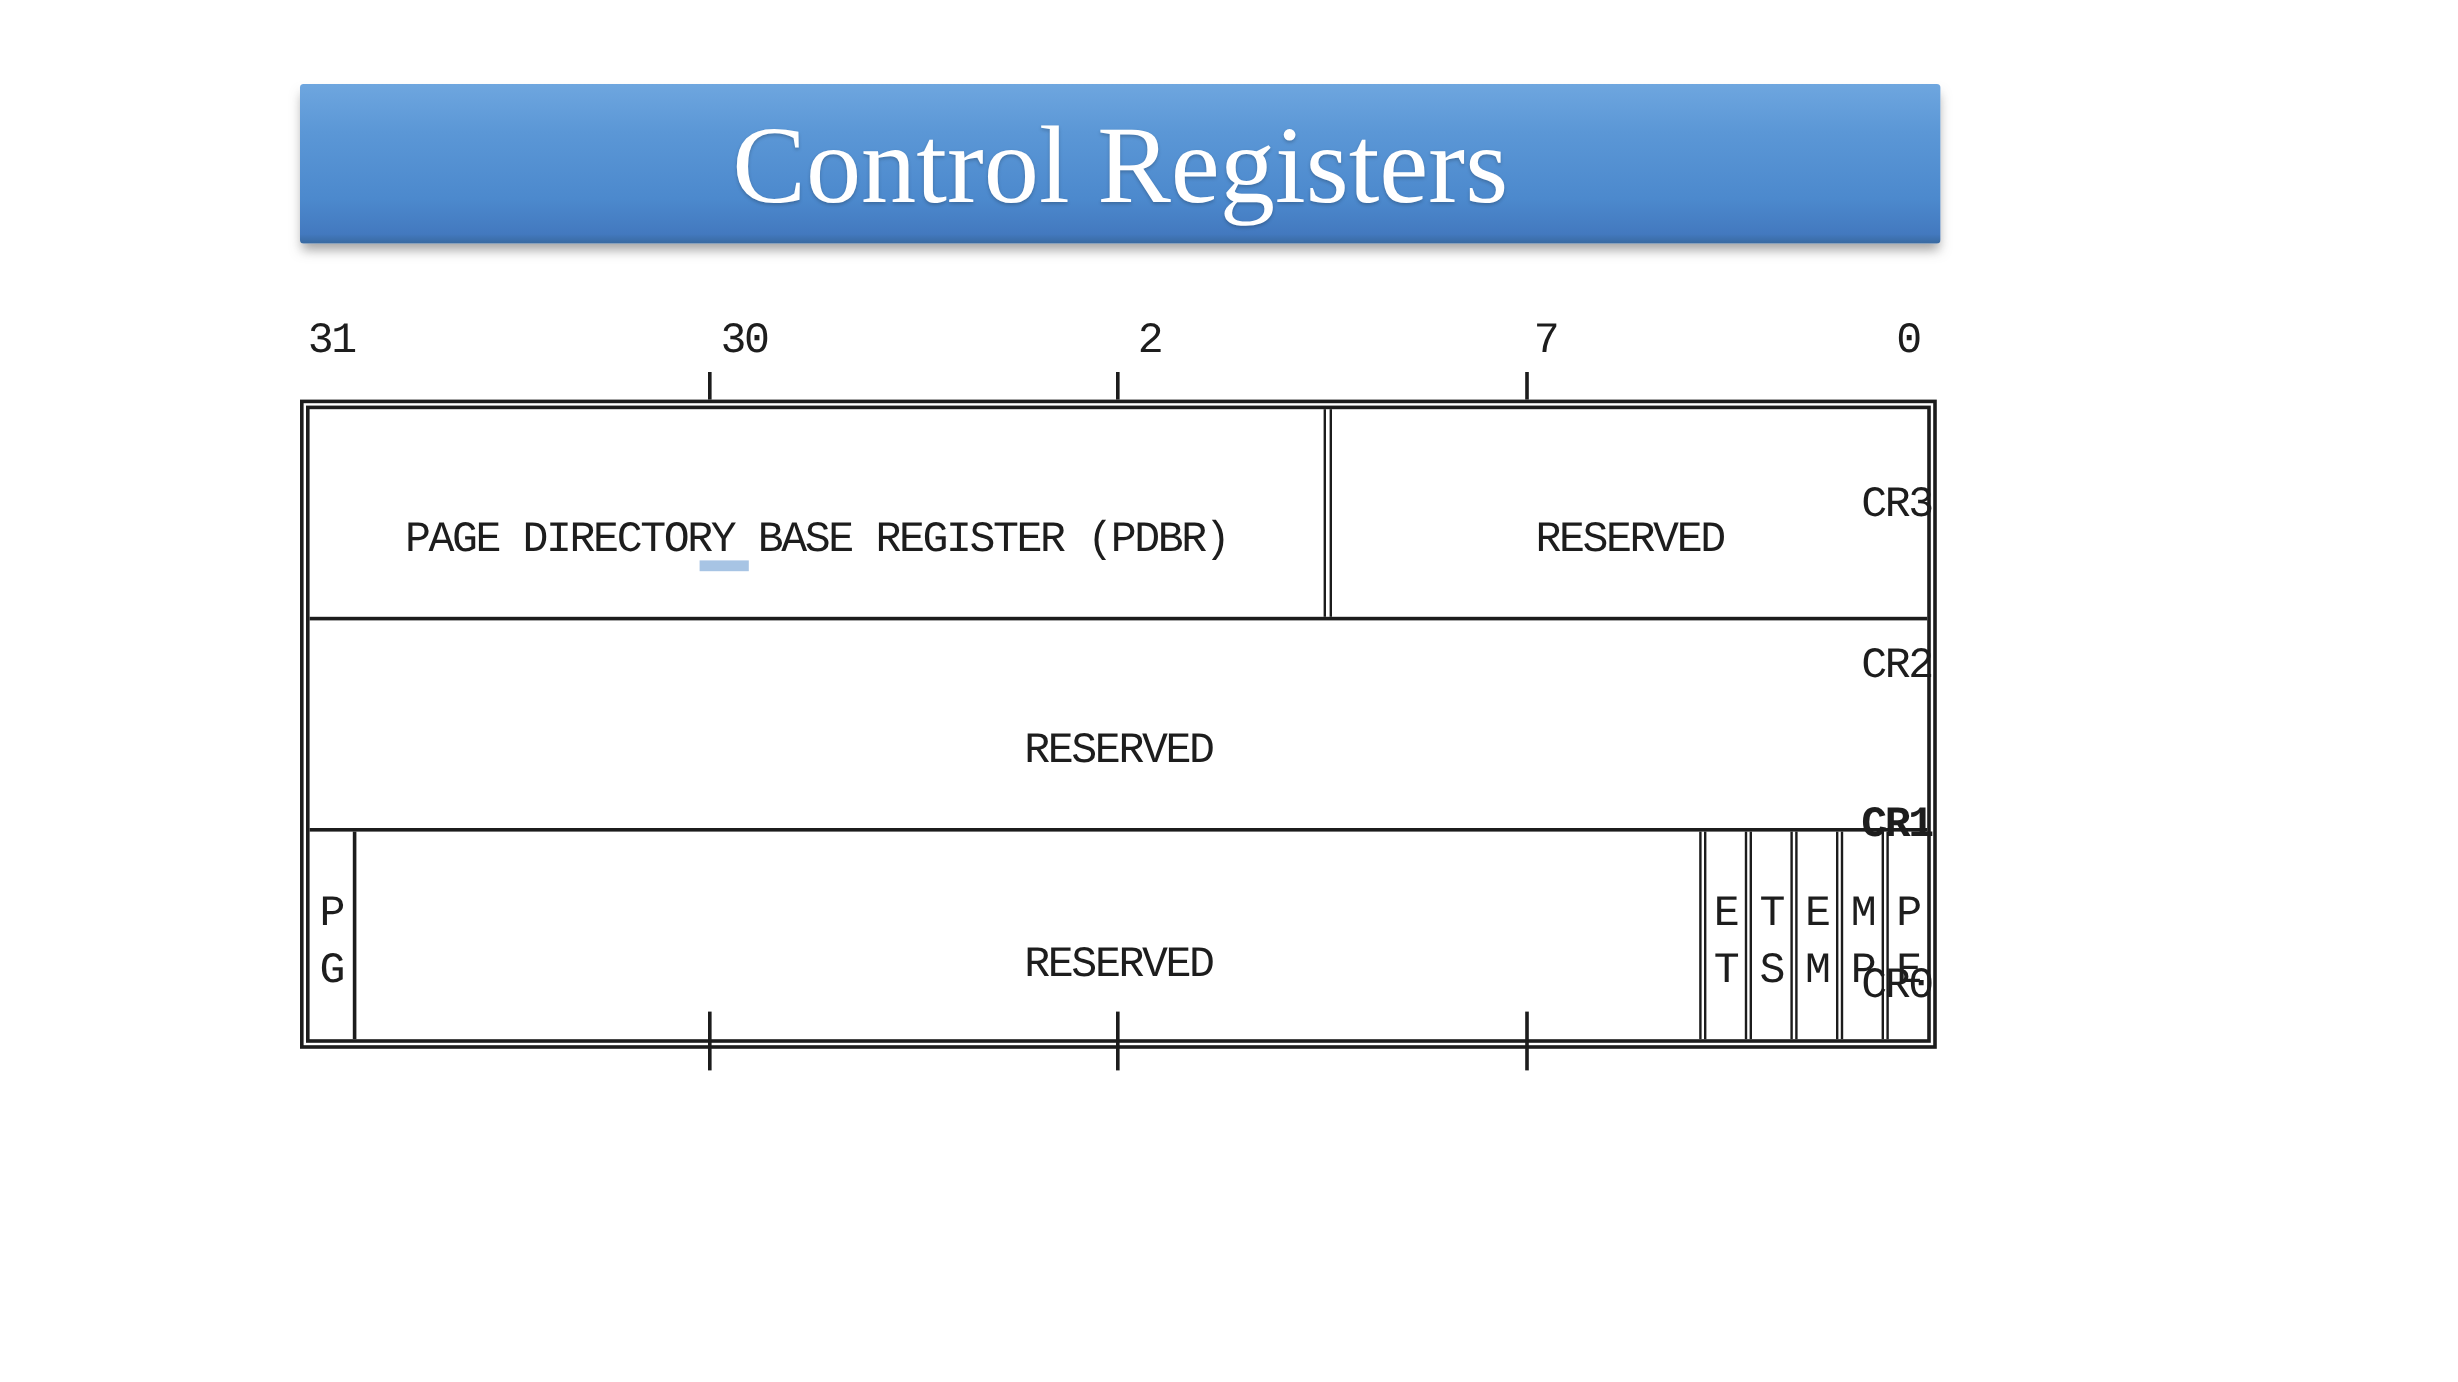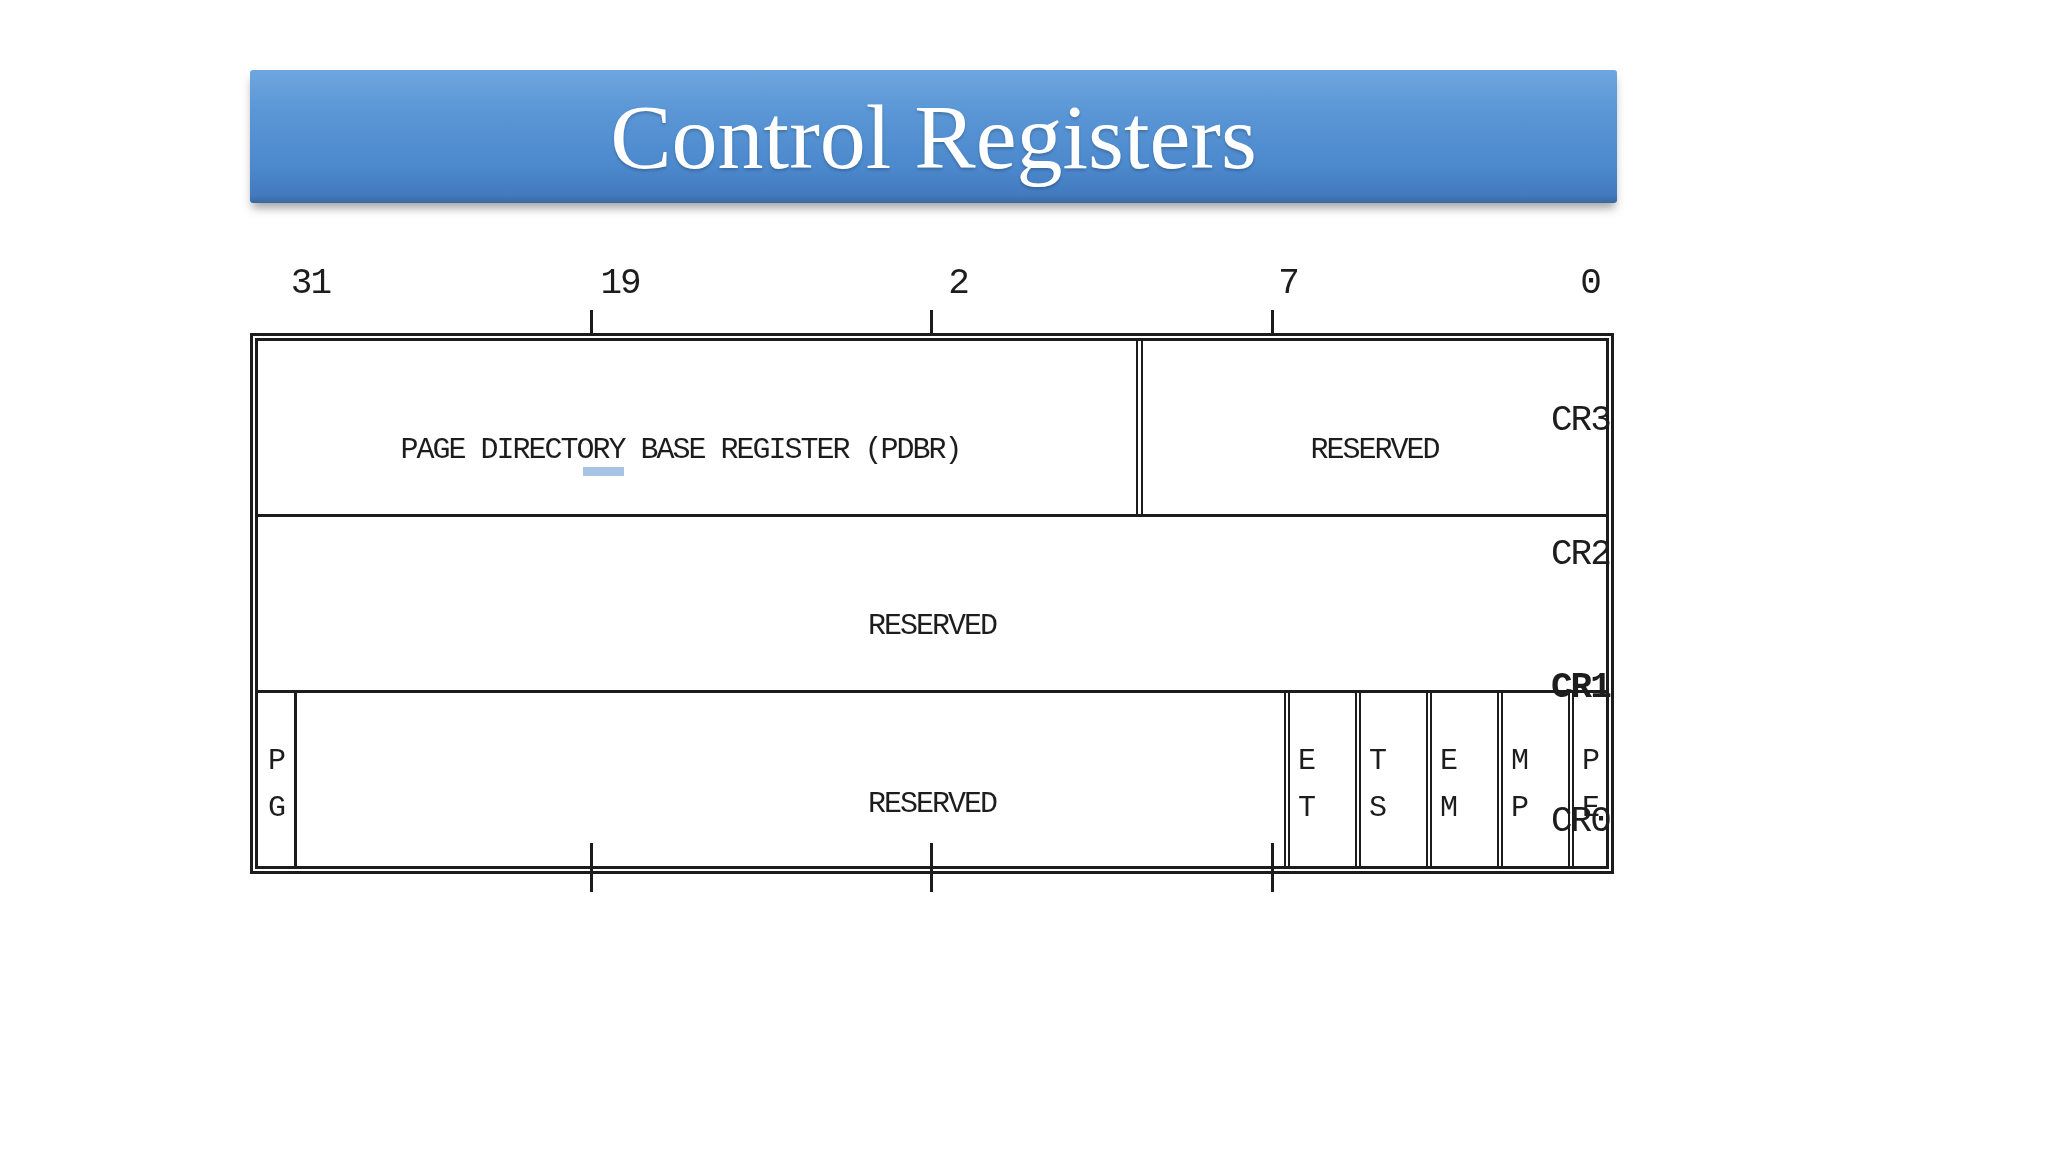--- a/index.html
+++ b/index.html
@@ -38,21 +38,21 @@
   
   #regtable{
     position:absolute;left:250px;top:333px;width:1364px;height:541px;
     box-sizing:border-box;
     border:8px double #1c1c1c;
     display:flex;flex-direction:column;
     background:#ffffff;
   }
   .reg-row{
     flex:1 1 0;display:flex;position:relative;
-    font-size:30px;letter-spacing:-2px;gap:33px;
+    font-size:36px;letter-spacing:-2px;
   }
   .reg-row.bordered{border-bottom:3px solid #1c1c1c;}
   .cell{
     box-sizing:border-box;display:flex;align-items:center;justify-content:center;
     white-space:nowrap;
   }
   .cell .lbl{transform:translateY(22px);}
   
   .cell.pdbr{width:845px;}
   .cell.cr3-res{flex:1 1 auto;border-left:7px double #1c1c1c;}
@@ -99,22 +99,22 @@
 </style>
 </head>
 <body>
 
 <div id="slide">
 
   <div id="banner">
     <div class="title">Control Registers</div>
   </div>
 
-  <div class="bit-label" style="left:250px;text-align:right;">31</div>
-  <div class="bit-label" style="left:580px;">19</div>
+  <div class="bit-label" style="left:236px;">31</div>
+  <div class="bit-label" style="left:580px;">30</div>
   <div class="bit-label" style="left:918px;">2</div>
   <div class="bit-label" style="left:1248px;">7</div>
   <div class="bit-label" style="left:1550px;">0</div>
 
   <div class="tick top x23"></div>
   <div class="tick top x15"></div>
   <div class="tick top x7"></div>
 
   <div id="regtable">
 

